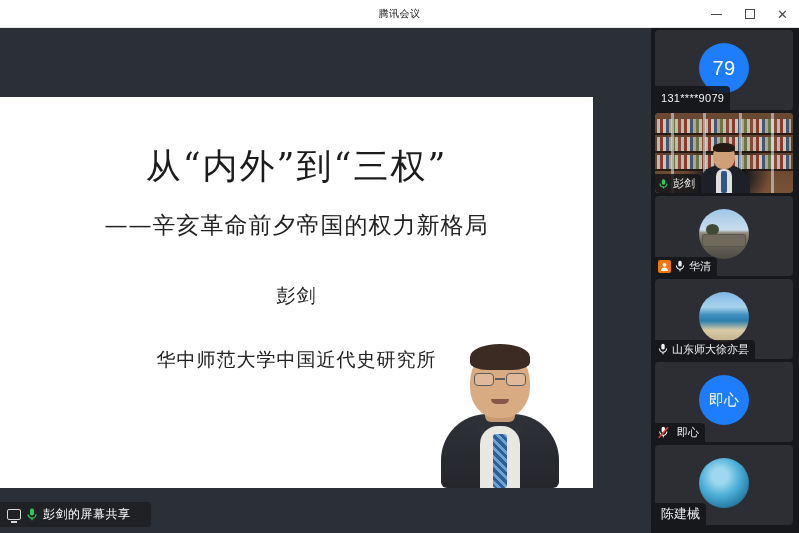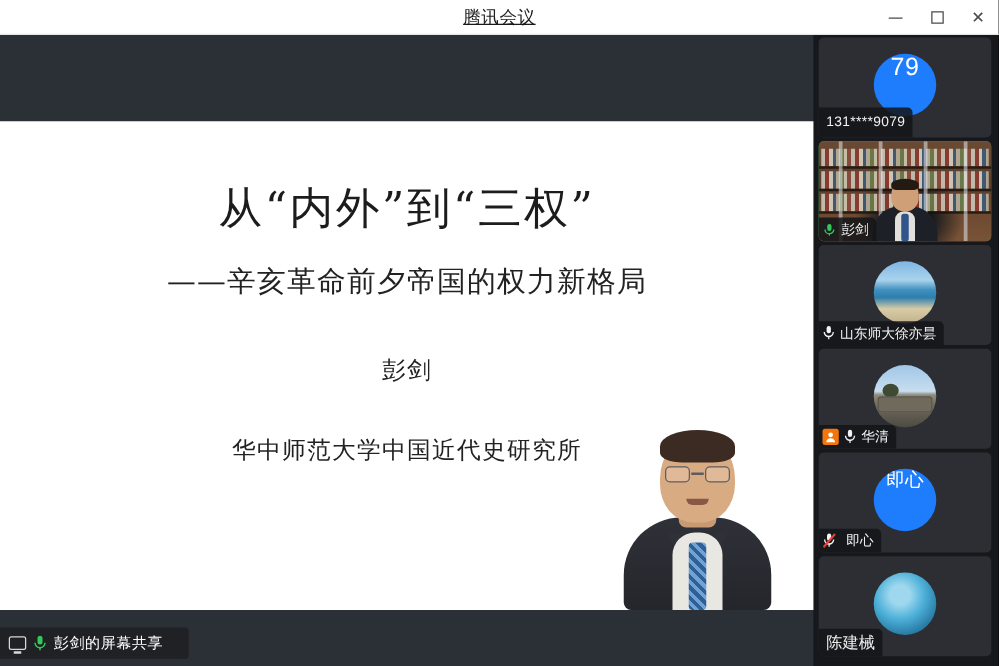--- a/index.html
+++ b/index.html
@@ -16,23 +16,22 @@
   }
 
   
   .titlebar{
     height:28px; background:#ffffff; flex:0 0 28px;
     display:flex; align-items:center; position:relative;
     border-bottom:1px solid #e6e6e6;
   }
   .titlebar-title{
     position:absolute; left:0; right:0; text-align:center;
-    font-size:14px; color:#1a1a1a; letter-spacing:.5px;
+    font-size:10px; color:#1a1a1a; letter-spacing:.5px;
     pointer-events:none;
-    text-decoration:underline;
   }
   .win-controls{
     position:absolute; right:0; top:0; height:28px;
     display:flex; align-items:center;
   }
   .win-btn{
     width:33px; height:28px; display:flex; align-items:center;
     justify-content:center; color:#4a4a4a; font-size:12px; cursor:default;
   }
   .glyph-min{ display:block; width:11px; height:1px; background:#4a4a4a; }
@@ -41,21 +40,21 @@
 
   
   .body{ flex:1; display:flex; position:relative; background:#000; }
 
   
   .stage{
     position:relative; width:651px; height:505px;
     background:#2b2f36; overflow:hidden;
   }
   .slide{
-    position:absolute; left:0; top:69px; width:651px; height:391px;
+    position:absolute; left:0; top:69px; width:593px; height:391px;
     background:#ffffff; overflow:hidden;
   }
   .slide-inner{
     position:absolute; left:0; right:0; top:0; bottom:0;
     display:flex; flex-direction:column; align-items:center;
   }
   .slide-title{
     margin-top:46px;
     font-family:"DejaVu Serif","Liberation Serif",serif;
     font-size:35px; color:#1c1c1c; letter-spacing:2px;
@@ -207,21 +206,21 @@
   }
   .tp-hair{
     position:absolute; left:50%; transform:translateX(-50%); bottom:41px;
     width:22px; height:9px; background:#241a14; border-radius:50% 50% 26% 26%;
   }
 
   
   .avatar{
     position:absolute; left:50%; top:50%; transform:translate(-50%,-54%);
     width:50px; height:50px; border-radius:50%; overflow:hidden;
-    display:flex; align-items:flex-start; justify-content:center;
+    display:flex; align-items:center; justify-content:center;
   }
   .avatar.blue{ background:#1d7dfc; }
   .avatar-initials{
     color:#fff; font-size:15px; letter-spacing:0px; font-weight:400;
   }
   .avatar-number{ color:#fff; font-size:20px; font-weight:400; letter-spacing:.5px; }
   .avatar.photo-bridge{
     background:linear-gradient(180deg,#9fc7e8 0%,#c9ddee 42%,#8e8a7c 48%,#6e6a5e 64%,#4d4a42 100%);
     position:relative;
   }
@@ -367,54 +366,54 @@
               <rect x="3.8" y="2.2" width="3.4" height="5.6" rx="1.7" fill="#34c759"></rect>
               <path d="M2 6.6a3.5 3.5 0 0 0 7 0" fill="none" stroke="#34c759" stroke-width="1.1"></path>
               <rect x="5" y="9.6" width="1" height="1.9" fill="#34c759"></rect>
             </svg>
           </span>
           <span class="nm">彭剑</span>
         </div>
       </div>
 
       <div class="tile">
-        <div class="avatar photo-beach"></div>
-        <div class="namebar">
-          <span>
-            <svg width="10" height="13" viewBox="0 0 10 13">
-              <rect x="3.3" y="0.8" width="3.4" height="5.8" rx="1.7" fill="#f3f3f3"></rect>
-              <path d="M1.4 5.6a3.6 3.6 0 0 0 7.2 0" fill="none" stroke="#f3f3f3" stroke-width="1.1"></path>
-              <rect x="4.5" y="9" width="1" height="2.4" fill="#f3f3f3"></rect>
-            </svg>
-          </span>
-          <span class="nm">山东师大徐亦昙</span>
-        </div>
-      </div>
-
-      <div class="tile">
         <div class="avatar photo-bridge"></div>
         <div class="namebar">
           <span class="host-badge">
             <svg width="9" height="9" viewBox="0 0 9 9">
               <circle cx="4.5" cy="2.8" r="1.9" fill="#fff"></circle>
               <path d="M0.9 9c0-2.1 1.6-3.5 3.6-3.5S8.1 6.9 8.1 9z" fill="#fff"></path>
             </svg>
           </span>
           <span>
             <svg width="10" height="13" viewBox="0 0 10 13">
               <rect x="3.3" y="0.8" width="3.4" height="5.8" rx="1.7" fill="#f3f3f3"></rect>
               <path d="M1.4 5.6a3.6 3.6 0 0 0 7.2 0" fill="none" stroke="#f3f3f3" stroke-width="1.1"></path>
               <rect x="4.5" y="9" width="1" height="2.4" fill="#f3f3f3"></rect>
             </svg>
           </span>
           <span class="nm">华清</span>
         </div>
       </div>
 
       <div class="tile">
+        <div class="avatar photo-beach"></div>
+        <div class="namebar">
+          <span>
+            <svg width="10" height="13" viewBox="0 0 10 13">
+              <rect x="3.3" y="0.8" width="3.4" height="5.8" rx="1.7" fill="#f3f3f3"></rect>
+              <path d="M1.4 5.6a3.6 3.6 0 0 0 7.2 0" fill="none" stroke="#f3f3f3" stroke-width="1.1"></path>
+              <rect x="4.5" y="9" width="1" height="2.4" fill="#f3f3f3"></rect>
+            </svg>
+          </span>
+          <span class="nm">山东师大徐亦昙</span>
+        </div>
+      </div>
+
+      <div class="tile">
         <div class="avatar blue">
           <span class="avatar-initials">即心</span>
         </div>
         <div class="namebar">
           <span>
             <svg width="11" height="13" viewBox="0 0 11 13">
               <rect x="3.6" y="0.8" width="3.4" height="5.8" rx="1.7" fill="#f3f3f3"></rect>
               <path d="M1.7 5.6a3.6 3.6 0 0 0 7.2 0" fill="none" stroke="#f3f3f3" stroke-width="1.1"></path>
               <rect x="4.8" y="9" width="1" height="2.4" fill="#f3f3f3"></rect>
               <line x1="0.8" y1="11.8" x2="10" y2="1.2" stroke="#e2443b" stroke-width="1.6"></line>

